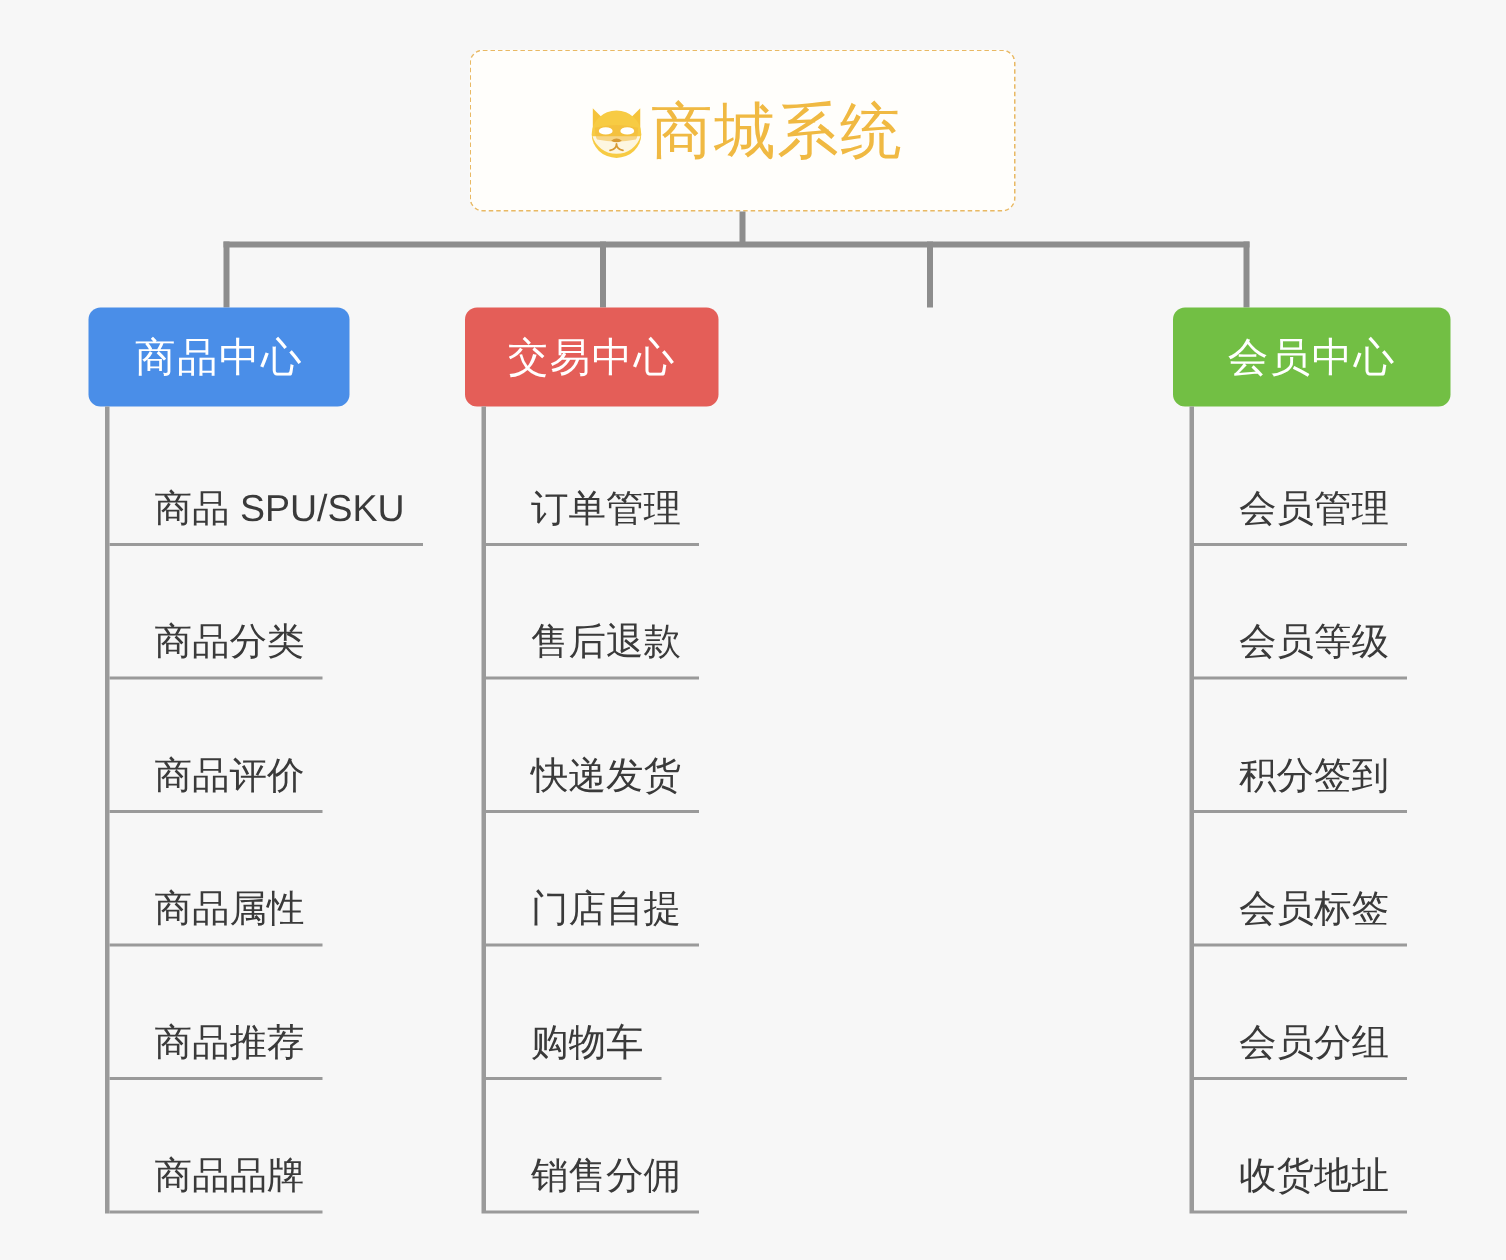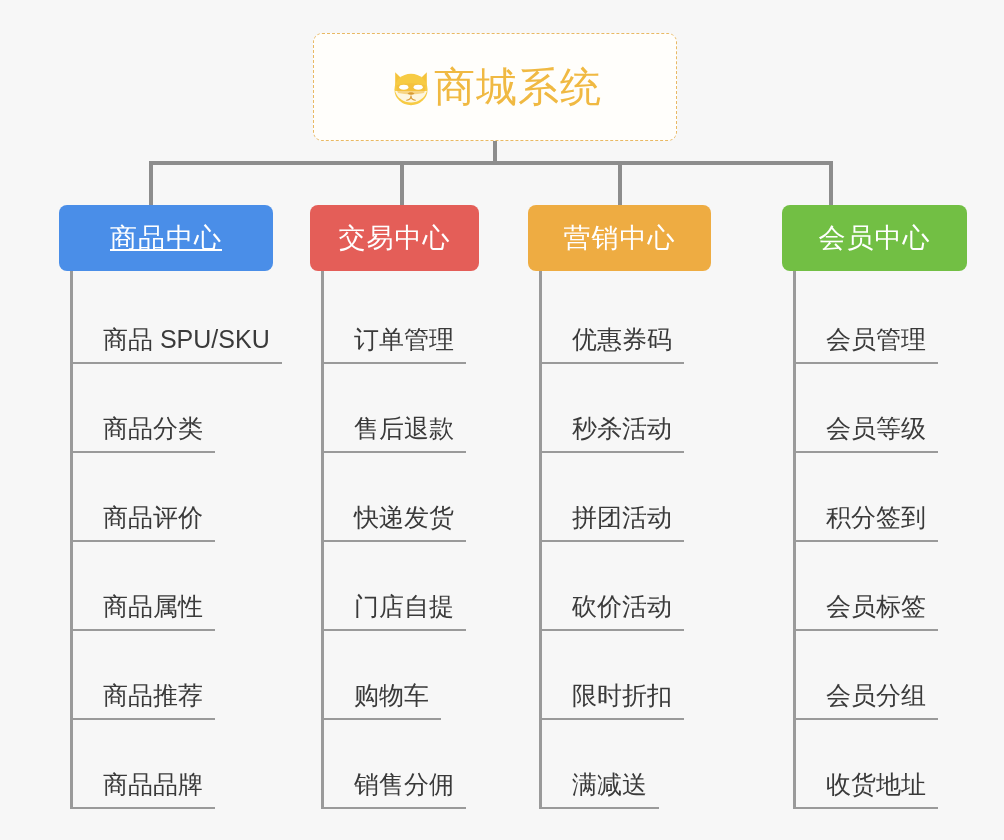--- a/index.html
+++ b/index.html
@@ -137,21 +137,21 @@
   </div>
 
   <div class="conn conn-stem" style="background: rgb(141, 141, 141);"></div>
   <div class="conn conn-bar" style="background: rgb(141, 141, 141);"></div>
   <div class="conn conn-drop" style="left: 149px; background: rgb(141, 141, 141);"></div>
   <div class="conn conn-drop" style="left: 400px; background: rgb(141, 141, 141);"></div>
   <div class="conn conn-drop" style="left: 618px; background: rgb(141, 141, 141);"></div>
   <div class="conn conn-drop" style="left: 829px; background: rgb(141, 141, 141);"></div>
 
   <div class="column" style="left:59px;width:238px;">
-    <div class="cat-box" style="width: 214px; background: rgb(74, 142, 232); text-decoration: underline;">商品中心</div>
+    <div class="cat-box" style="width: 174px; background: rgb(74, 142, 232);">商品中心</div>
     <div class="leaf-list">
       <div class="leaf-item">
           <span class="leaf-label">商品 SPU/SKU</span>
         </div>
       <div class="leaf-item">
           <span class="leaf-label">商品分类</span>
         </div>
       <div class="leaf-item">
           <span class="leaf-label">商品评价</span>
         </div>
@@ -184,43 +184,20 @@
         </div>
       <div class="leaf-item">
           <span class="leaf-label">购物车</span>
         </div>
       <div class="leaf-item">
           <span class="leaf-label">销售分佣</span>
         </div>
     </div>
   </div>
 
-  <div class="column" style="left:528px;width:200px;">
-    <div class="cat-box" style="width: 183px; background: rgb(238, 172, 66);">营销中心</div>
-    <div class="leaf-list">
-      <div class="leaf-item">
-          <span class="leaf-label">优惠券码</span>
-        </div>
-      <div class="leaf-item">
-          <span class="leaf-label">秒杀活动</span>
-        </div>
-      <div class="leaf-item">
-          <span class="leaf-label">拼团活动</span>
-        </div>
-      <div class="leaf-item">
-          <span class="leaf-label">砍价活动</span>
-        </div>
-      <div class="leaf-item">
-          <span class="leaf-label">限时折扣</span>
-        </div>
-      <div class="leaf-item">
-          <span class="leaf-label">满减送</span>
-        </div>
-    </div>
-  </div>
 
   <div class="column" style="left:782px;width:200px;">
     <div class="cat-box" style="width: 185px; background: rgb(114, 191, 68);">会员中心</div>
     <div class="leaf-list">
       <div class="leaf-item">
           <span class="leaf-label">会员管理</span>
         </div>
       <div class="leaf-item">
           <span class="leaf-label">会员等级</span>
         </div>

